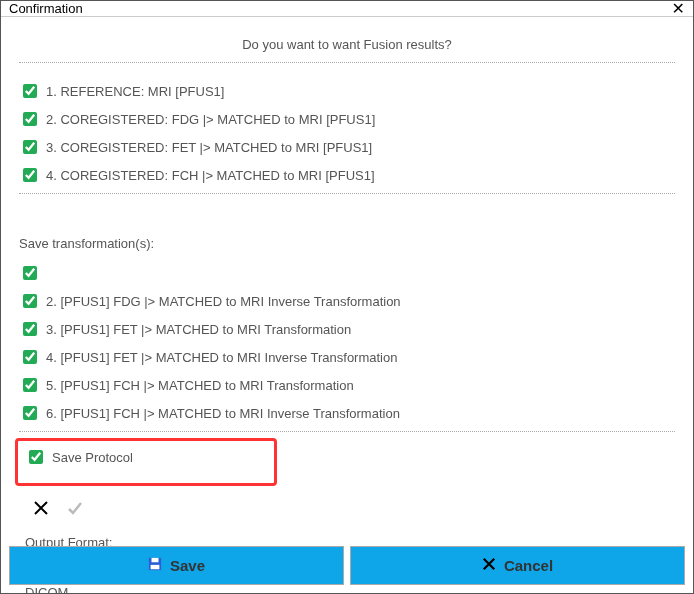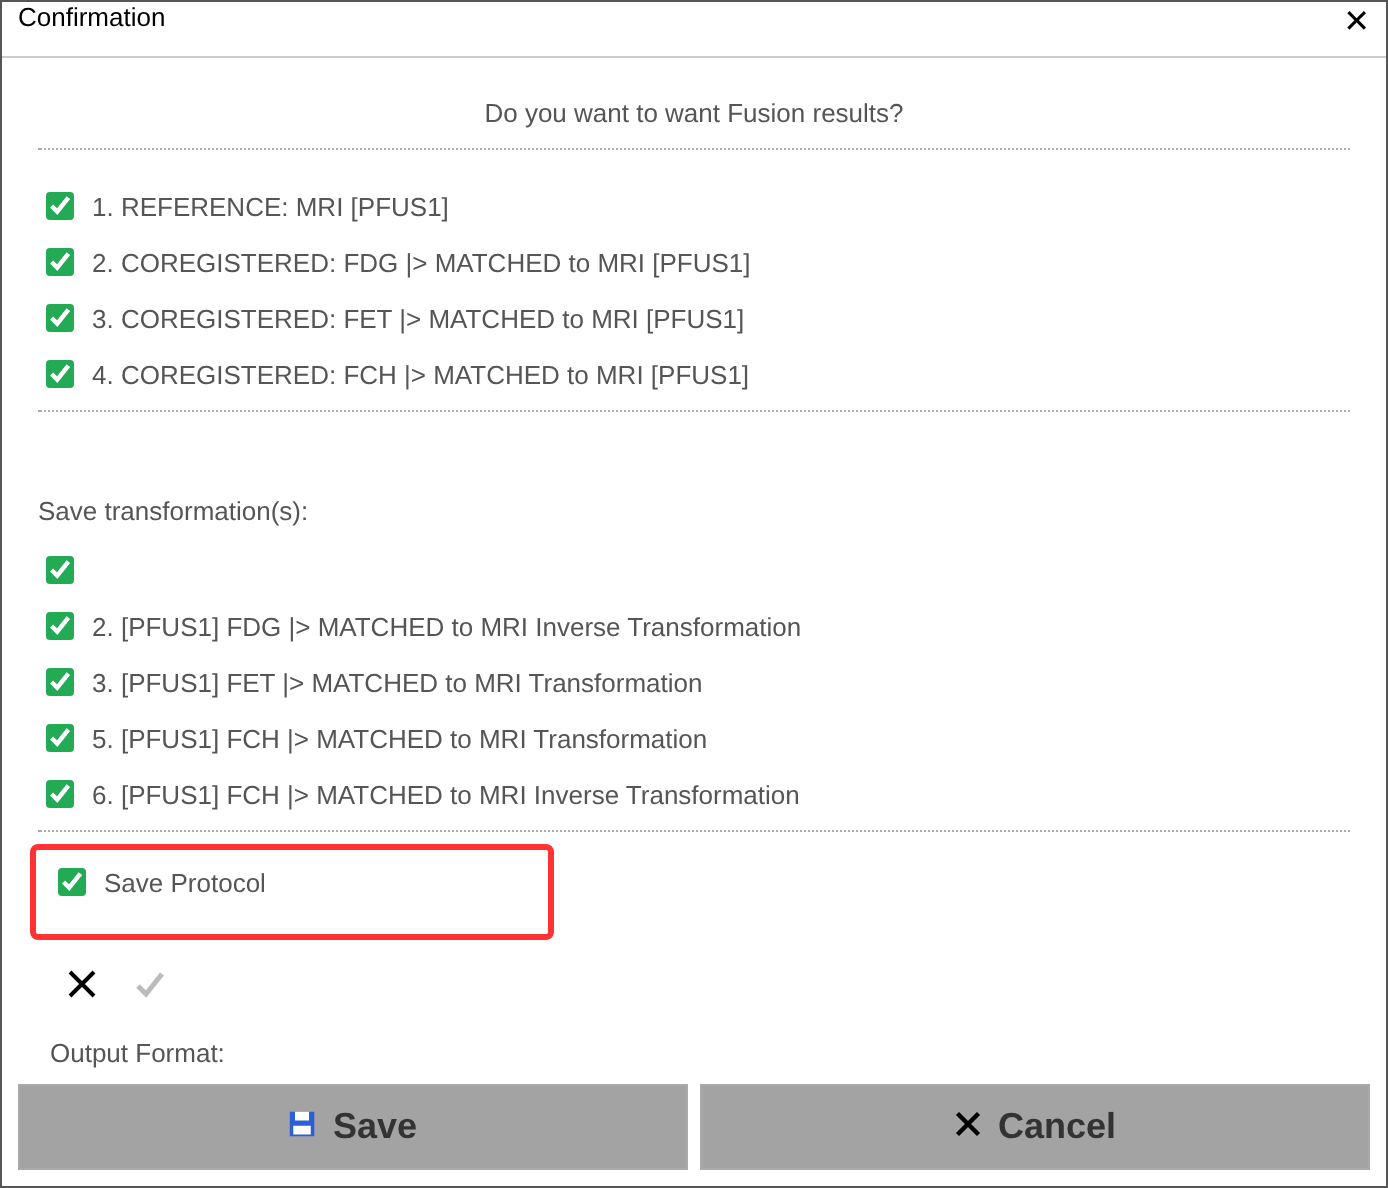--- a/index.html
+++ b/index.html
@@ -1,18 +1,18 @@
 <!DOCTYPE html>
 <html><head>
 <meta charset="utf-8">
 <style>
   * { box-sizing: border-box; }
   body { margin: 0; font-family: Arial, Helvetica, sans-serif; background: #fff; font-size: 13px; color: #333; }
   .window { width: 694px; height: 594px; border: 1px solid #555; position: relative; }
-  .titlebar { height: 28px; border-bottom: 1px solid #ccc; display: flex; padding: 0 8px; }
+  .titlebar { height: 16px; border-bottom: 1px solid #ccc; display: flex; align-items: center; padding: 0 8px; }
   .titlebar .title { flex: 1; font-size: 13px; color: #000; }
   .titlebar .close { cursor: pointer; font-size: 16px; color: #000; }
   .content { padding: 10px 18px; }
   .prompt { text-align: center; color: #555; padding: 10px 0 8px; }
   .prompt::after { content: ""; display: block; border-bottom: 1px dotted #aaa; margin-top: 10px; }
   .section { padding: 6px 0 0 0; }
   .chk-row { display: flex; align-items: center; gap: 6px; padding: 4px 0; color: #555; }
   .chk-row input[type=checkbox] { width: 14px; height: 14px; accent-color: #2a5; }
   .subhead { color: #555; padding: 6px 0 2px; margin-top: 36px; }
   .dots-after { border-bottom: 1px dotted #aaa; padding-bottom: 4px; margin-bottom: 4px; }
@@ -27,21 +27,21 @@
   .dir-row { display: flex; align-items: center; gap: 4px; padding: 0 6px; border: 1px solid #ccc; border-right: none; }
   .dir-row-outer { display: flex; align-items: stretch; margin: 0 6px 0 6px; }
   .dir-label { font-size: 13px; color: #555; padding: 6px 4px; }
   .dir-input { flex: 1; border: 1px solid #ccc; font-size: 13px; padding: 4px 6px; color: #555; background: #fff; }
   .dir-controls { display: flex; align-items: center; gap: 8px; padding: 0 6px 0 6px; border: 1px solid #ccc; border-left: none; color:#888; }
   .dir-controls svg { width: 10px; height: 10px; fill: #888; }
   .dir-controls span:first-child svg { fill: #bbb; }
   .ellipsis-btn { border: 1px solid #888; border-radius: 8px; padding: 0 4px; font-size: 10px; line-height: 12px; color: #333; }
   .subject-row { display: flex; align-items: center; justify-content: flex-end; gap: 8px; padding: 22px 6px 6px; color:#555; }
   .btn-row { display: flex; gap: 6px; position: absolute; left: 8px; right: 8px; bottom: 8px; }
-  .btn { flex: 1; border: 1px solid #aaa; background: #a3a3a3; padding: 10px 0; display: flex; align-items: center; justify-content: center; gap: 8px; font-weight: bold; color: #333; cursor: pointer; font-size: 18px; }
+  .btn { flex: 1; border: 1px solid #aaa; background: #0ea5e9; padding: 10px 0; display: flex; align-items: center; justify-content: center; gap: 8px; font-weight: bold; color: #333; cursor: pointer; font-size: 15px; }
   .btn svg { width: 14px; height: 14px; }
   .colon { color:#555; }
 </style>
 </head>
 <body>
 
 <div class="window">
   <div class="titlebar">
     <div class="title">Confirmation</div>
     <div class="close">✕</div>
@@ -73,20 +73,24 @@
       <div class="chk-row">
           <input type="checkbox" checked="" style="">
         </div>
       <div class="chk-row">
           <input type="checkbox" checked="" style="">
           <span>2. [PFUS1] FDG |&gt; MATCHED to MRI Inverse Transformation</span>
         </div>
       <div class="chk-row">
           <input type="checkbox" checked="" style="">
           <span>3. [PFUS1] FET |&gt; MATCHED to MRI Transformation</span>
+        </div>
+      <div class="chk-row">
+          <input type="checkbox" checked="" style="">
+          <span>4. [PFUS1] FET |&gt; MATCHED to MRI Inverse Transformation</span>
         </div>
       <div class="chk-row">
           <input type="checkbox" checked="" style="">
           <span>5. [PFUS1] FCH |&gt; MATCHED to MRI Transformation</span>
         </div>
       <div class="chk-row">
           <input type="checkbox" checked="" style="">
           <span>6. [PFUS1] FCH |&gt; MATCHED to MRI Inverse Transformation</span>
         </div>
     </div>

